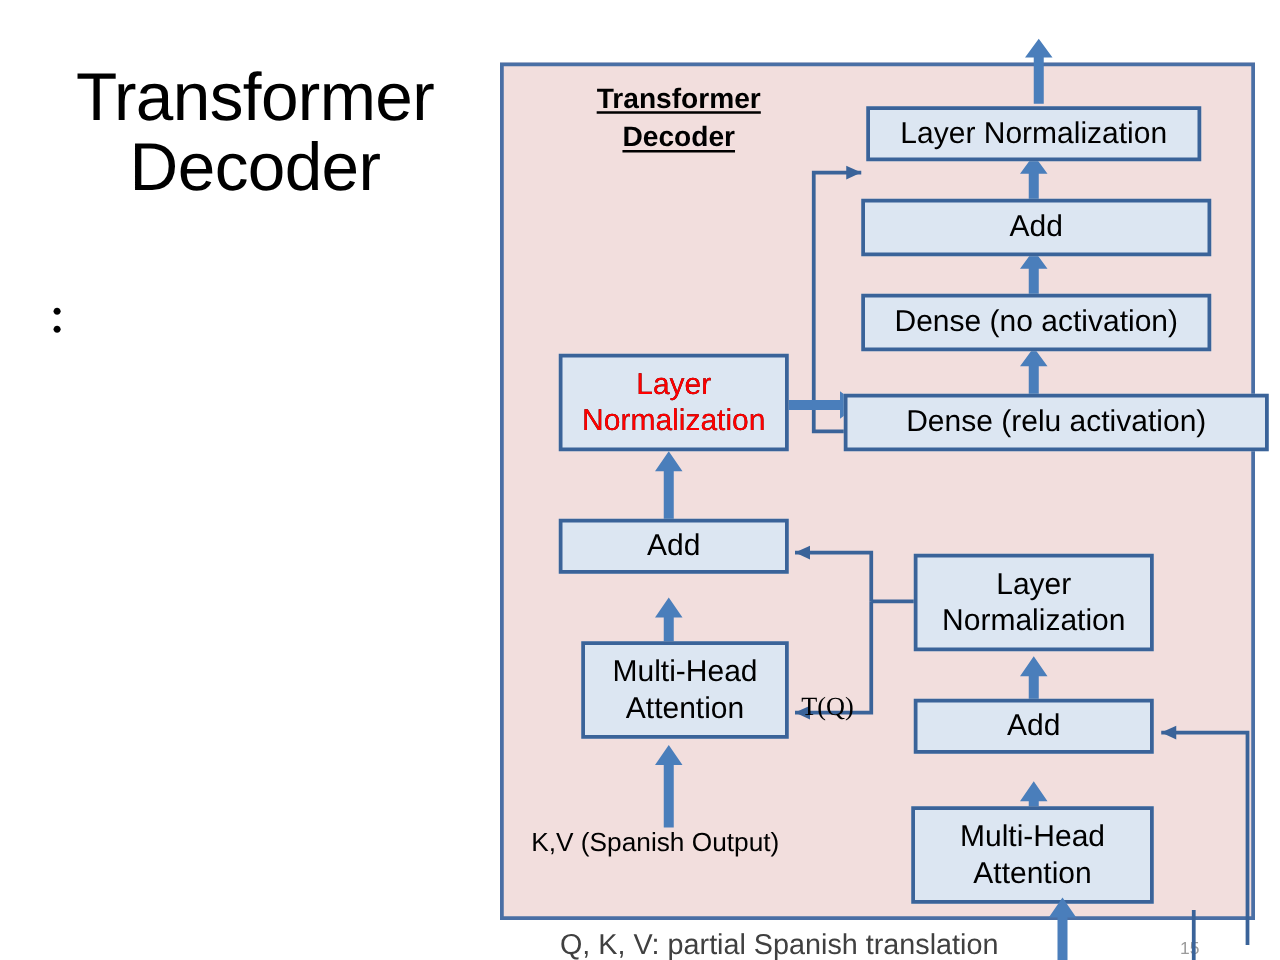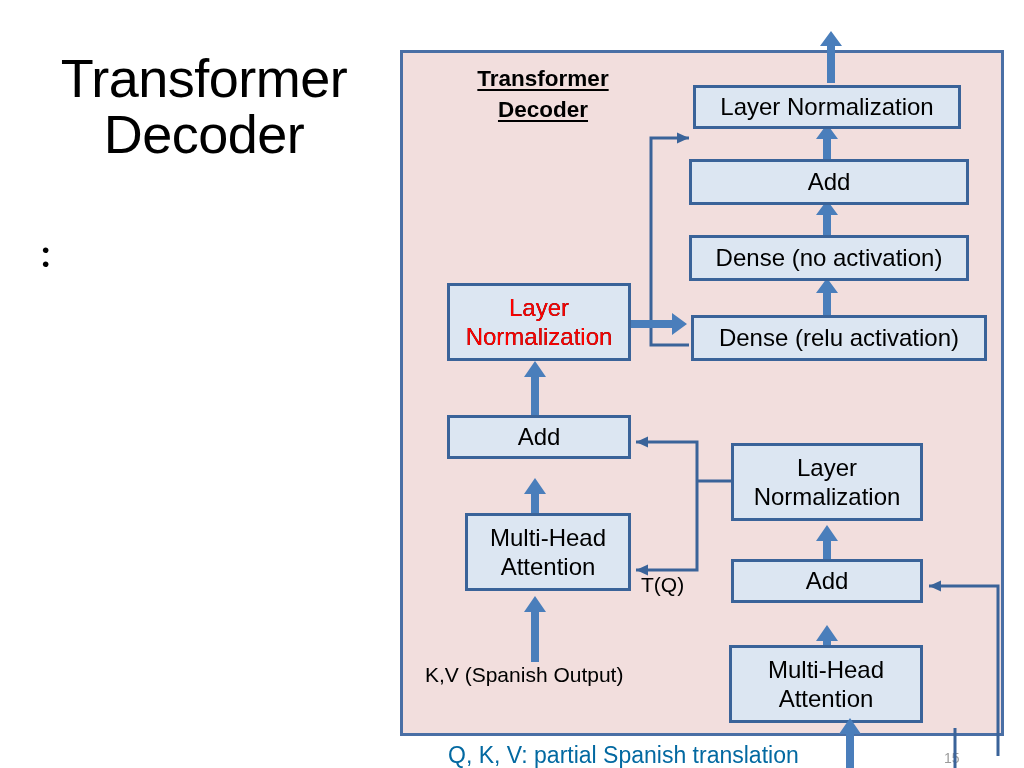--- a/index.html
+++ b/index.html
@@ -118,21 +118,21 @@
     white-space: nowrap;
     z-index: 5;
   }
 
   
   .caption {
     position: absolute;
     left: 448px;
     top: 714px;
     font-size: 23px;
-    color: #0369a1;
+    color: #404040;
     white-space: nowrap;
   }
   .slide-number {
     position: absolute;
     left: 944px;
     top: 722px;
     font-size: 14px;
     color: #9b9b9b;
   }
 
@@ -259,21 +259,21 @@
           <polygon points="12,0 23,16 16,16 16,56 8,56 8,16 1,16" fill="#4a7ebb"></polygon>
         </svg>
       </div>
 
       <div class="node" style="left:290px; top:32px; width:268px; height:44px;">Layer Normalization</div>
 
       <div class="node" style="left:286px; top:106px; width:280px; height:46px;">Add</div>
 
       <div class="node" style="left:286px; top:182px; width:280px; height:46px;">Dense (no activation)</div>
 
-      <div class="node" style="left:288px; top:262px; width:296px; height:46px;">Dense (relu activation)</div>
+      <div class="node" style="left:272px; top:262px; width:340px; height:46px;">Dense (relu activation)</div>
 
       <div class="node" style="left:44px; top:230px; width:184px; height:78px;">Layer
 Normalization</div>
 
       <div class="node red" style="left:44px; top:230px; width:184px; height:78px; background:transparent; border:none; z-index:5;">Layer
 Normalization</div>
 
       <div class="node" style="left:44px; top:362px; width:184px; height:44px;">
         <span class="red">Add</span>
       </div>
@@ -282,21 +282,21 @@
 Attention</div>
 
       <div class="node" style="left:328px; top:390px; width:192px; height:78px;">Layer
 Normalization</div>
 
       <div class="node" style="left:328px; top:506px; width:192px; height:44px;">Add</div>
 
       <div class="node" style="left:326px; top:592px; width:194px; height:78px;">Multi-Head
 Attention</div>
 
-      <div class="freetext" style="left:238px; top:520px;">T(Q)</div>
+      <div class="freetext" style="left:238px; top:500px;font-family:Liberation Serif, serif;">T(Q)</div>
 
       <div class="freetext" style="left:22px; top:610px;">K,V (Spanish Output)</div>
 
     </div>
   </div>
 
   <div class="conn" style="left:840px; top:700px; z-index:6;">
     <svg width="140" height="56" viewBox="0 0 140 56">
       <polyline points="15,48 115,48 115,0" fill="none" stroke="#3a6399" stroke-width="3"></polyline>
     </svg>

